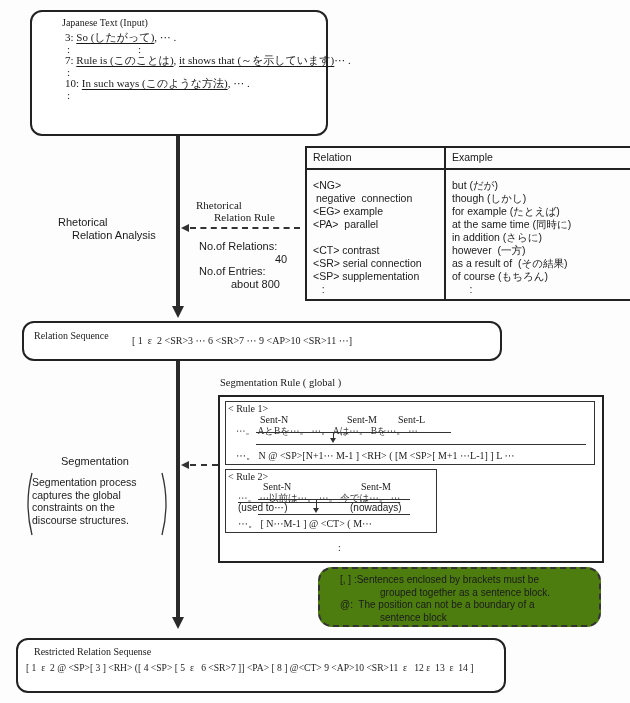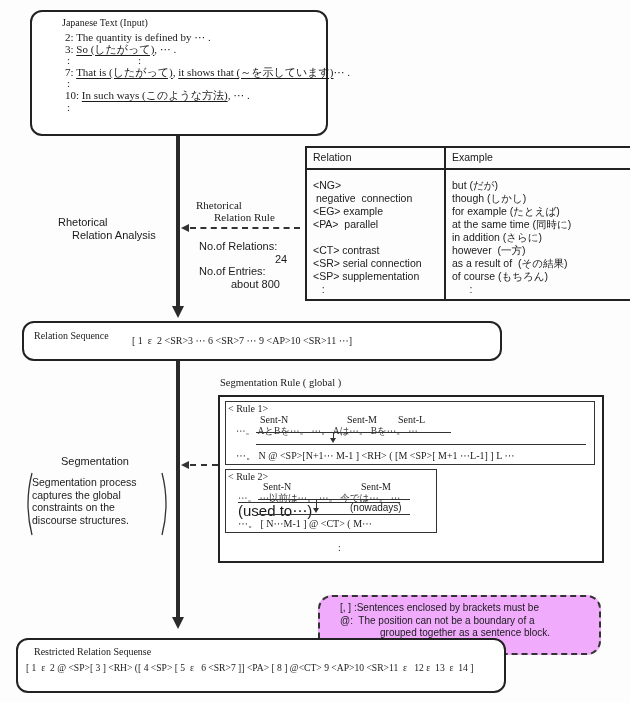--- a/index.html
+++ b/index.html
@@ -16,32 +16,31 @@
   .arrowhead { position:absolute; width:0; height:0; border-left:6px solid transparent; border-right:6px solid transparent; border-top:12px solid #2a2a2a; }
 
   table.rel { border-collapse:collapse; font-size:10.5px; }
   table.rel th, table.rel td { border:2px solid #222; text-align:left; vertical-align:top; padding:3px 6px; font-weight:normal; }
   table.rel td div { line-height:13px; white-space:nowrap; }
 
   .dash-h { position:absolute; height:0; border-top:2px dashed #333; }
   .left-arrow { position:absolute; width:0; height:0; border-top:4px solid transparent; border-bottom:4px solid transparent; border-right:8px solid #333; }
 
   .rulebox { position:absolute; border:1.5px solid #333; background:#fff; box-sizing:border-box; }
-  .note-box { position:absolute; border:2px dashed #333; border-radius:14px; box-sizing:border-box; background:#f0abfc;margin-top:28px; }
+  .note-box { position:absolute; border:2px dashed #333; border-radius:14px; box-sizing:border-box; background:#4d7c0f; }
 </style>
 </head>
 <body>
 
 <div class="rbox serif" style="left:30px; top:10px; width:298px; height:126px;">
   <div class="abs" style="left:30px; top:5px; font-size:10px;">Japanese Text (Input)</div>
   <div class="abs" style="left:33px; top:20px; font-size:11px; line-height:11.6px;">
-    <div class="line"><span>2:</span> <span>The quantity is defined by ⋯ .</span></div>
     <div class="line"><span>3:</span> <span class="u">So (したがって)</span><span>, ⋯ .</span></div>
     <div class="line" style="padding-left:2px;"><span>:</span><span style="display:inline-block;width:68px;"></span><span>:</span></div>
-    <div class="line"><span>7:</span> <span class="u">That is (したがって)</span><span>, </span><span class="u">it shows that (～を示しています)</span><span>⋯ .</span></div>
+    <div class="line"><span>7:</span> <span class="u">Rule is (このことは)</span><span>, </span><span class="u">it shows that (～を示しています)</span><span>⋯ .</span></div>
     <div class="line" style="padding-left:2px;"><span>:</span></div>
     <div class="line"><span>10:</span> <span class="u">In such ways (このような方法)</span><span>, ⋯ .</span></div>
     <div class="line" style="padding-left:2px;"><span>:</span></div>
   </div>
 </div>
 
 <div class="vbar" style="left:176px; top:136px; height:170px;"></div>
 <div class="arrowhead" style="left:172px; top:306px;"></div>
 
 <div class="abs sans" style="left:58px; top:216px; font-size:11px; line-height:13px;">
@@ -52,21 +51,21 @@
 <div class="abs serif" style="left:196px; top:199px; font-size:11px; line-height:12px;">
   <div>Rhetorical</div>
   <div style="padding-left:18px;">Relation Rule</div>
 </div>
 
 <div class="dash-h" style="left:190px; top:227px; width:110px;"></div>
 <div class="left-arrow" style="left:181px; top:224px;"></div>
 
 <div class="abs sans" style="left:199px; top:240px; font-size:11px; line-height:12.5px;">
   <div>No.of Relations:</div>
-  <div style="padding-left:76px;">24</div>
+  <div style="padding-left:76px;">40</div>
   <div>No.of Entries:</div>
   <div style="padding-left:32px;">about 800</div>
 </div>
 
 <table class="rel sans abs" style="left:305px; top:146px; width:355px;">
   <tbody>
       <tr>
     <th style="width:125px; height:14px;">Relation</th>
     <th>Example</th>
   </tr>
@@ -139,36 +138,36 @@
     <div class="abs" style="left:30px; top:42px; width:330px; border-top:1px solid #333;"></div>
     <div class="abs" style="left:10px; top:47px; font-size:10px; white-space:pre;">⋯。 N @ &lt;SP&gt;[N+1⋯ M-1 ] &lt;RH&gt; ( [M &lt;SP&gt;[ M+1 ⋯L-1] ] L ⋯</div>
   </div>
 
   <div class="rulebox serif" style="left:5px; top:72px; width:212px; height:64px;">
     <div class="abs" style="left:2px; top:1px; font-size:10px;">&lt; Rule 2&gt;</div>
     <div class="abs" style="left:37px; top:11px; font-size:10px;">Sent-N</div>
     <div class="abs" style="left:135px; top:11px; font-size:10px;">Sent-M</div>
     <div class="abs" style="left:12px; top:22px; font-size:9.5px; white-space:pre; color:#333;text-decoration:underline;">⋯。 ⋯以前は⋯。 ⋯。 今では⋯。 ⋯</div>
     <div class="abs" style="left:32px; top:29px; width:152px; border-top:1px solid #333;"></div>
-    <div class="abs sans" style="left:12px; top:32px; font-size:15px;">(used to⋯)</div>
+    <div class="abs sans" style="left:12px; top:32px; font-size:10px;">(used to⋯)</div>
     <div class="abs sans" style="left:124px; top:32px; font-size:10px;">(nowadays)</div>
     <div class="abs" style="left:90px; top:29px; width:1px; height:12px; background:#333;"></div>
     <div class="abs" style="left:87px; top:38px; width:0;height:0;border-left:3px solid transparent;border-right:3px solid transparent;border-top:5px solid #333;"></div>
     <div class="abs" style="left:32px; top:44px; width:152px; border-top:1px solid #333;"></div>
     <div class="abs" style="left:12px; top:47px; font-size:10px; white-space:pre;">⋯。 [ N⋯M-1 ] @ &lt;CT&gt; ( M⋯</div>
   </div>
 
   <div class="abs serif" style="left:118px; top:145px; font-size:10px;">:</div>
 </div>
 
 <div class="note-box sans" style="left:318px; top:567px; width:283px; height:60px;">
   <div class="abs" style="left:20px; top:5px; font-size:10px; line-height:12.5px;">
     <div>[, ] :Sentences enclosed by brackets must be</div>
+    <div style="padding-left:40px;">grouped together as a sentence block.</div>
     <div style="white-space:pre;">@:  The position can not be a boundary of a</div>
-    <div style="padding-left:40px;">grouped together as a sentence block.</div>
     <div style="padding-left:40px;">sentence block</div>
   </div>
 </div>
 
 <div class="rbox serif" style="left:16px; top:638px; width:490px; height:55px;">
   <div class="abs" style="left:16px; top:6px; font-size:10px;">Restricted Relation Sequense</div>
   <div class="abs" style="left:8px; top:22px; font-size:9.6px; white-space:pre;">[ 1  ε  2 @ &lt;SP&gt;[ 3 ] &lt;RH&gt; ([ 4 &lt;SP&gt; [ 5  ε   6 &lt;SR&gt;7 ]] &lt;PA&gt; [ 8 ] @&lt;CT&gt; 9 &lt;AP&gt;10 &lt;SR&gt;11  ε   12 ε  13  ε  14 ]</div>
 </div>
 
 </body></html>

